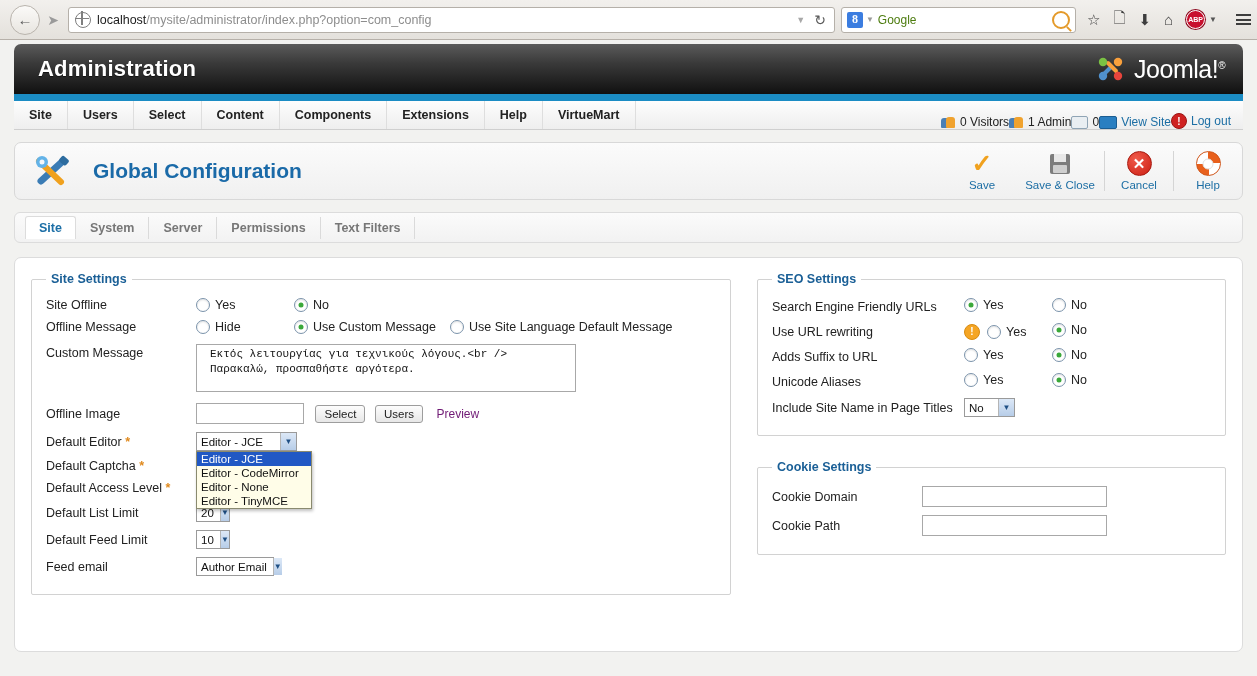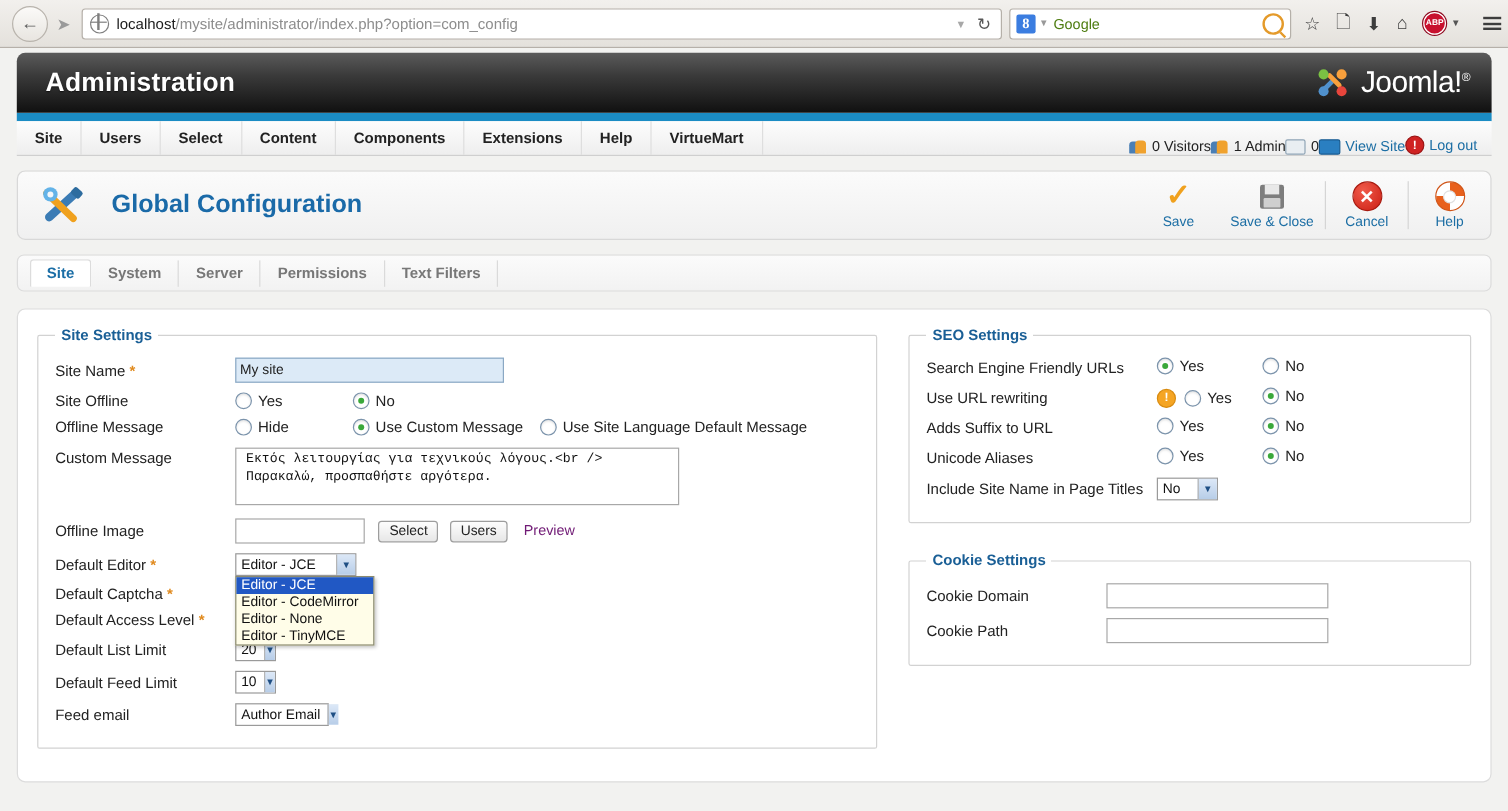--- a/index.html
+++ b/index.html
@@ -278,21 +278,21 @@
 
   input.txt{
     height:17px; border:1px solid #a8a8a8; background:#fff;
     font-family:"Liberation Sans",sans-serif; font-size:11.5px;
     padding:1px 3px; box-sizing:content-box; color:#222;
   }
   input.txt.focusedfield{ background:#dceaf7; border-color:#8aa8c4; }
   textarea.ta{
     width:352px;height:42px;border:1px solid #a8a8a8;background:#fff;
     font-family:"Liberation Mono","DejaVu Sans Mono",monospace;
-    font-size:11px; color:#111; padding:2px 8px; resize:none;
+    font-size:11px; color:#111; padding:2px 13px; resize:none;
     line-height:1.35; overflow:hidden;
   }
   .radiogrp{ display:flex; align-items:center; }
   .radio{
     display:inline-flex;align-items:center;gap:5px;margin-right:8px;
     font-size:12.5px;color:#222;
   }
   .rb{
     width:12px;height:12px;border-radius:50%;
     border:1px solid #7b93ab; background:#fff;
@@ -486,26 +486,20 @@
       <div class="tab">Text Filters</div>
     </div>
 
     <div class="panels">
 
       <div class="col-left">
         <fieldset class="box">
           <legend>Site Settings</legend>
           <table class="form">
             <tbody>
-                <tr>
-              <td class="lbl"><span>Site Name</span> <span class="req">*</span></td>
-              <td>
-                <input class="txt focusedfield" style="width: 216px;" value="My site">
-              </td>
-            </tr>
             <tr>
               <td class="lbl">Site Offline</td>
               <td>
                 <span class="radiogrp">
                   <label class="radio" style="width:90px">
                         <span class="rb"></span>
                         <span>Yes</span>
                       </label>
                   <label class="radio">
                         <span class="rb on"></span>

